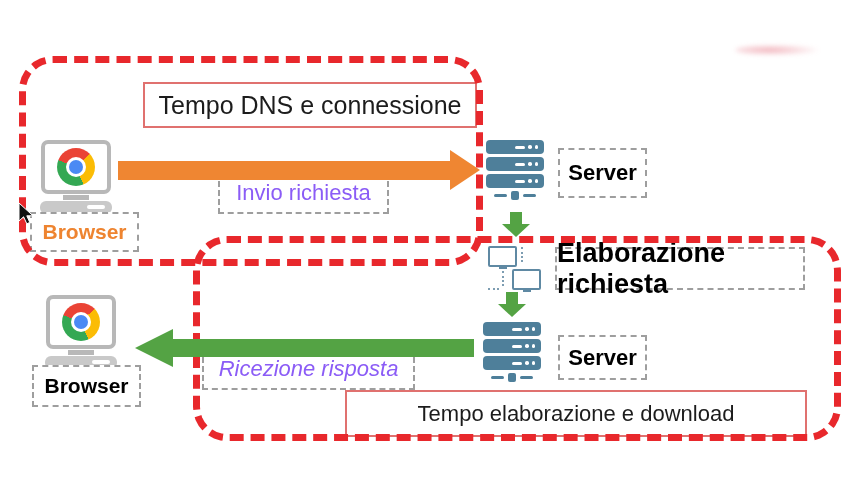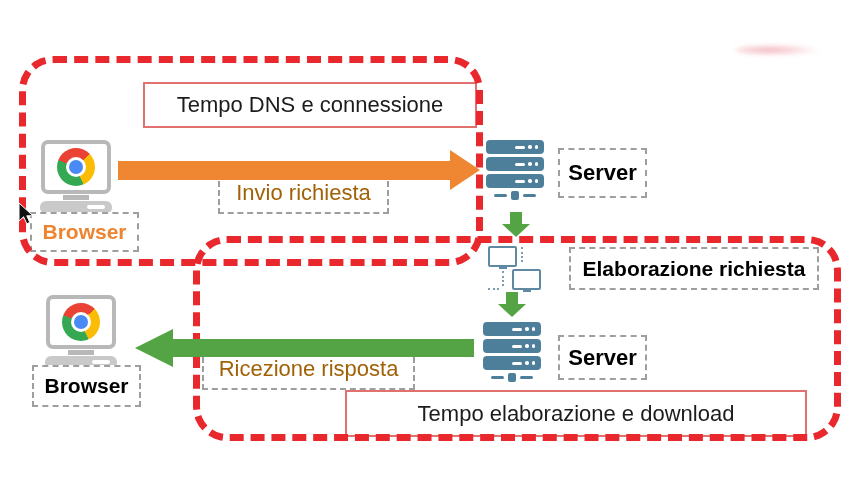--- a/index.html
+++ b/index.html
@@ -13,37 +13,37 @@
     filter:blur(2px);z-index:1;}
 
   
   .grect{border:7px dashed #e8282c;border-radius:34px;z-index:5;pointer-events:none;}
   #rect1{left:19px;top:56px;width:450px;height:196px;}
   #rect2{left:193px;top:236px;width:634px;height:191px;}
 
   
   .titlebox{background:#fff;border:2px solid #e0716f;display:flex;align-items:center;
     justify-content:center;color:#1c1c1c;z-index:4;}
-  #titleTop{left:143px;top:82px;width:330px;height:42px;font-size:22px;}
+  #titleTop{left:143px;top:82px;width:330px;height:42px;font-size:25px;}
   #titleBottom{left:345px;top:390px;width:458px;height:43px;font-size:22px;}
 
   
   .dashedbox{background:#fff;border:2px dashed #9e9e9e;display:flex;align-items:center;
     justify-content:center;z-index:4;}
   .bold{font-weight:bold;}
   .orange-t{color:#ee8430;}
   .green-t{color:#000000;}
-  .black-t{color:#a16207;}
+  .black-t{color:#8b5cf6;}
   #browserLbl1{left:30px;top:212px;width:105px;height:36px;font-size:21px;}
   #browserLbl2{left:32px;top:365px;width:105px;height:38px;font-size:21px;}
   #serverLbl1{left:558px;top:148px;width:85px;height:46px;font-size:22px;}
   #serverLbl2{left:558px;top:335px;width:85px;height:41px;font-size:22px;}
-  #procLbl{left:569px;top:247px;width:246px;height:39px;font-size:21px;}
+  #procLbl{left:555px;top:247px;width:246px;height:39px;font-size:27px;}
   #invioLbl{left:218px;top:172px;width:167px;height:38px;font-size:22px;}
-  #ricezLbl{left:202px;top:348px;width:209px;height:38px;font-size:22px;}
+  #ricezLbl{left:202px;top:348px;width:209px;height:38px;font-size:22px;font-style:italic;}
 
   
   .computer{width:72px;z-index:3;}
   .screen{width:62px;height:46px;background:#fff;border:4px solid #b8b8b8;border-radius:7px;
     display:flex;align-items:center;justify-content:center;margin:0 auto;}
   .neck{width:26px;height:5px;background:#b8b8b8;margin:1px auto 0;}
   .base{width:72px;height:13px;background:#c9c9c9;border-radius:6px;margin:1px auto 0;position:relative;}
   .base::after{content:"";position:absolute;right:7px;top:4px;width:18px;height:4px;background:#fff;border-radius:2px;}
   .chrome{width:38px;height:38px;border-radius:50%;position:relative;
     background:conic-gradient(from 45deg,#fbbc05 0 112deg,#34a853 112deg 246deg,#ea4335 246deg 360deg);}

